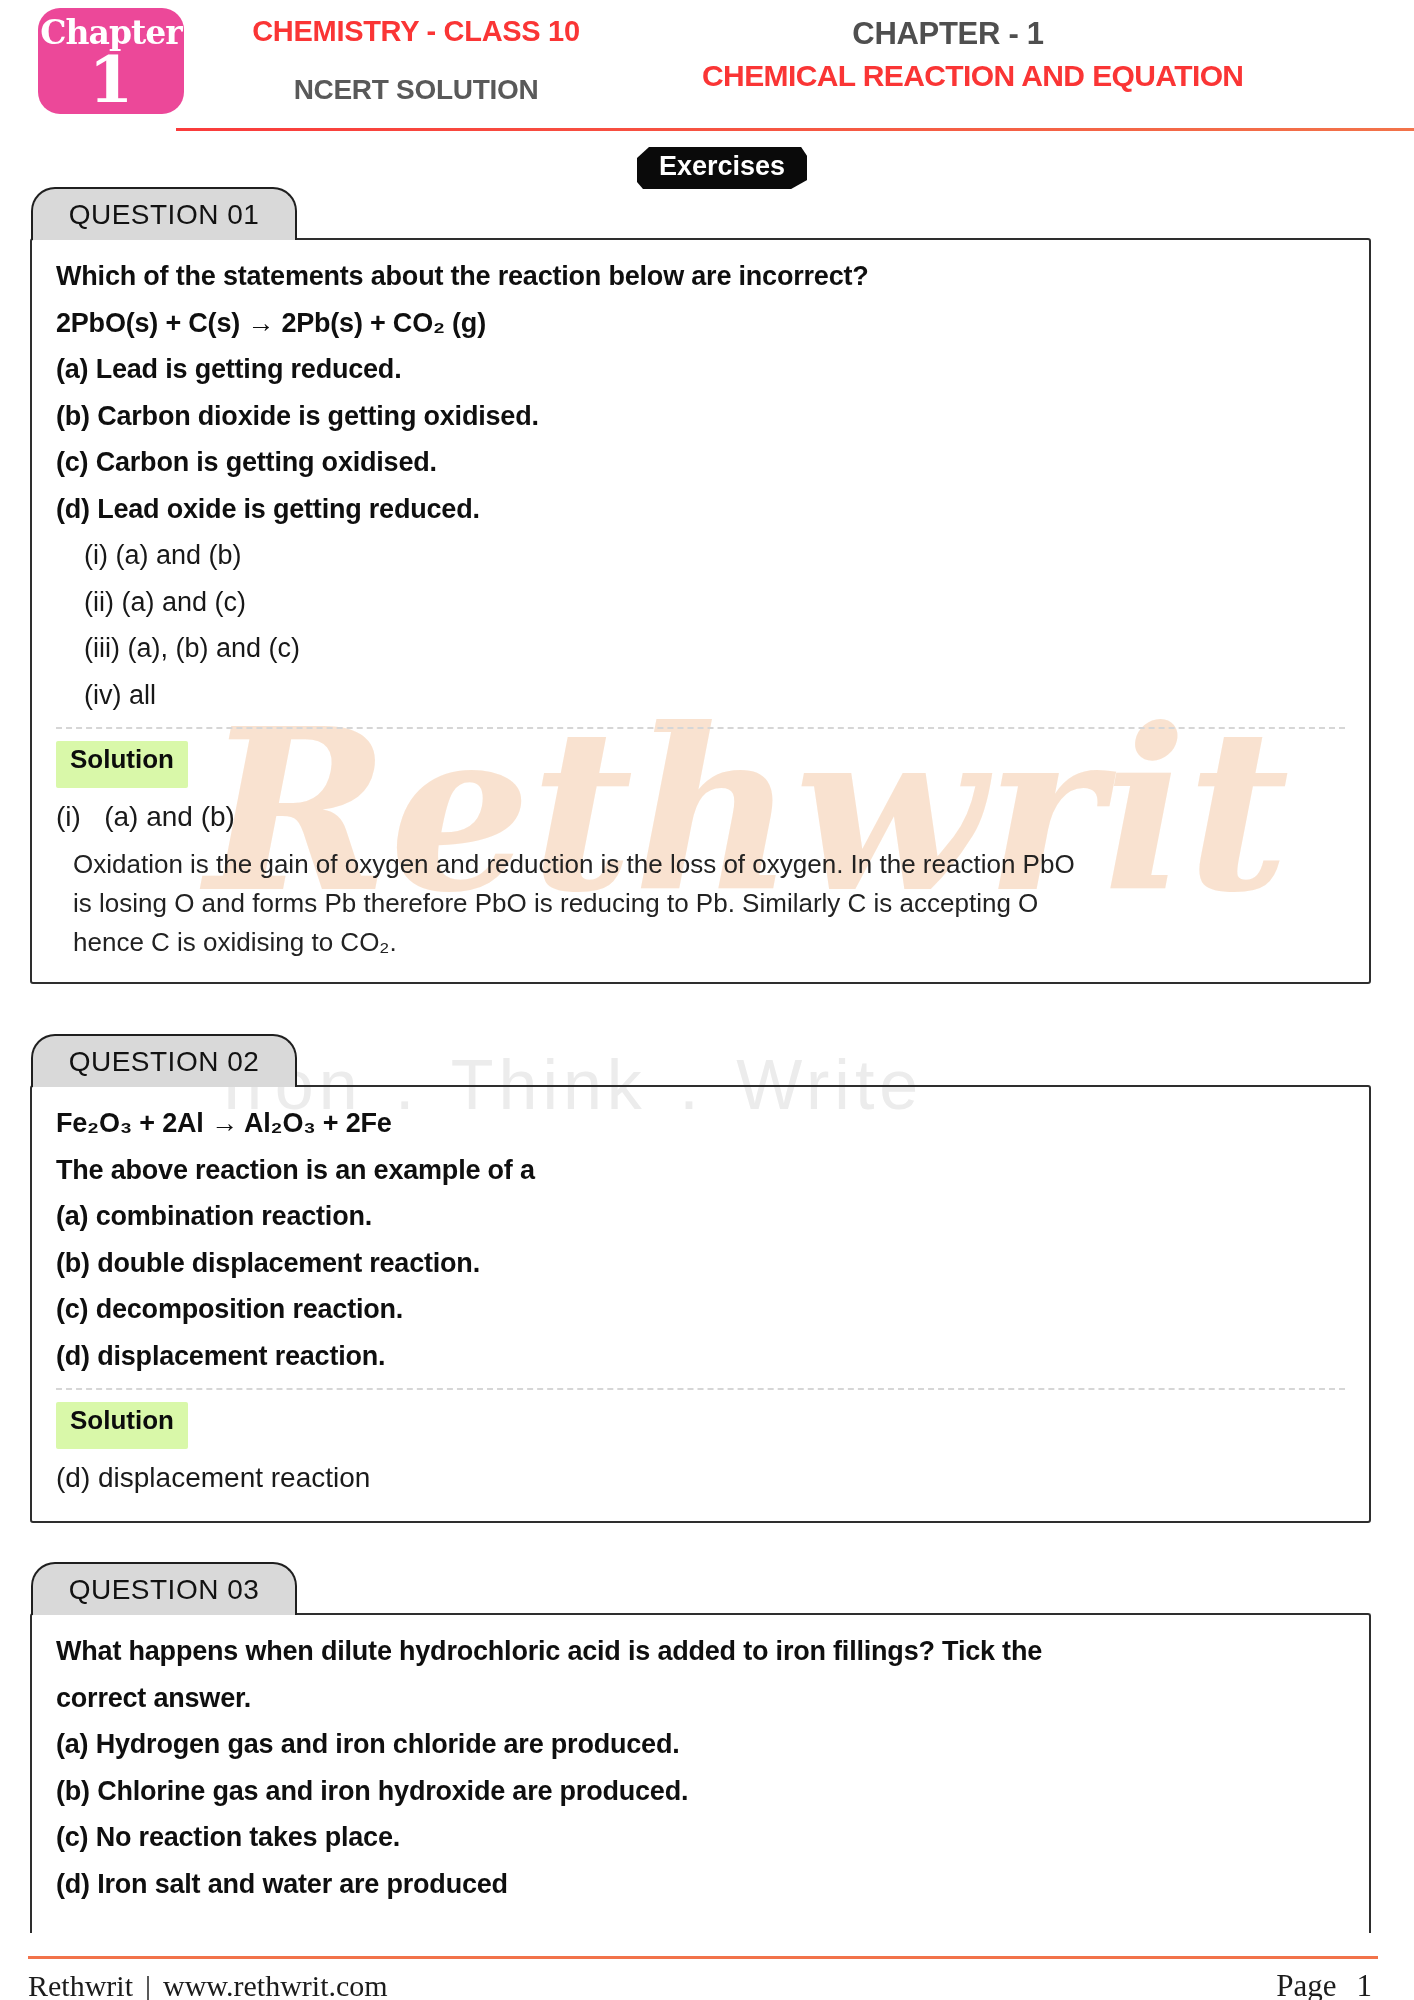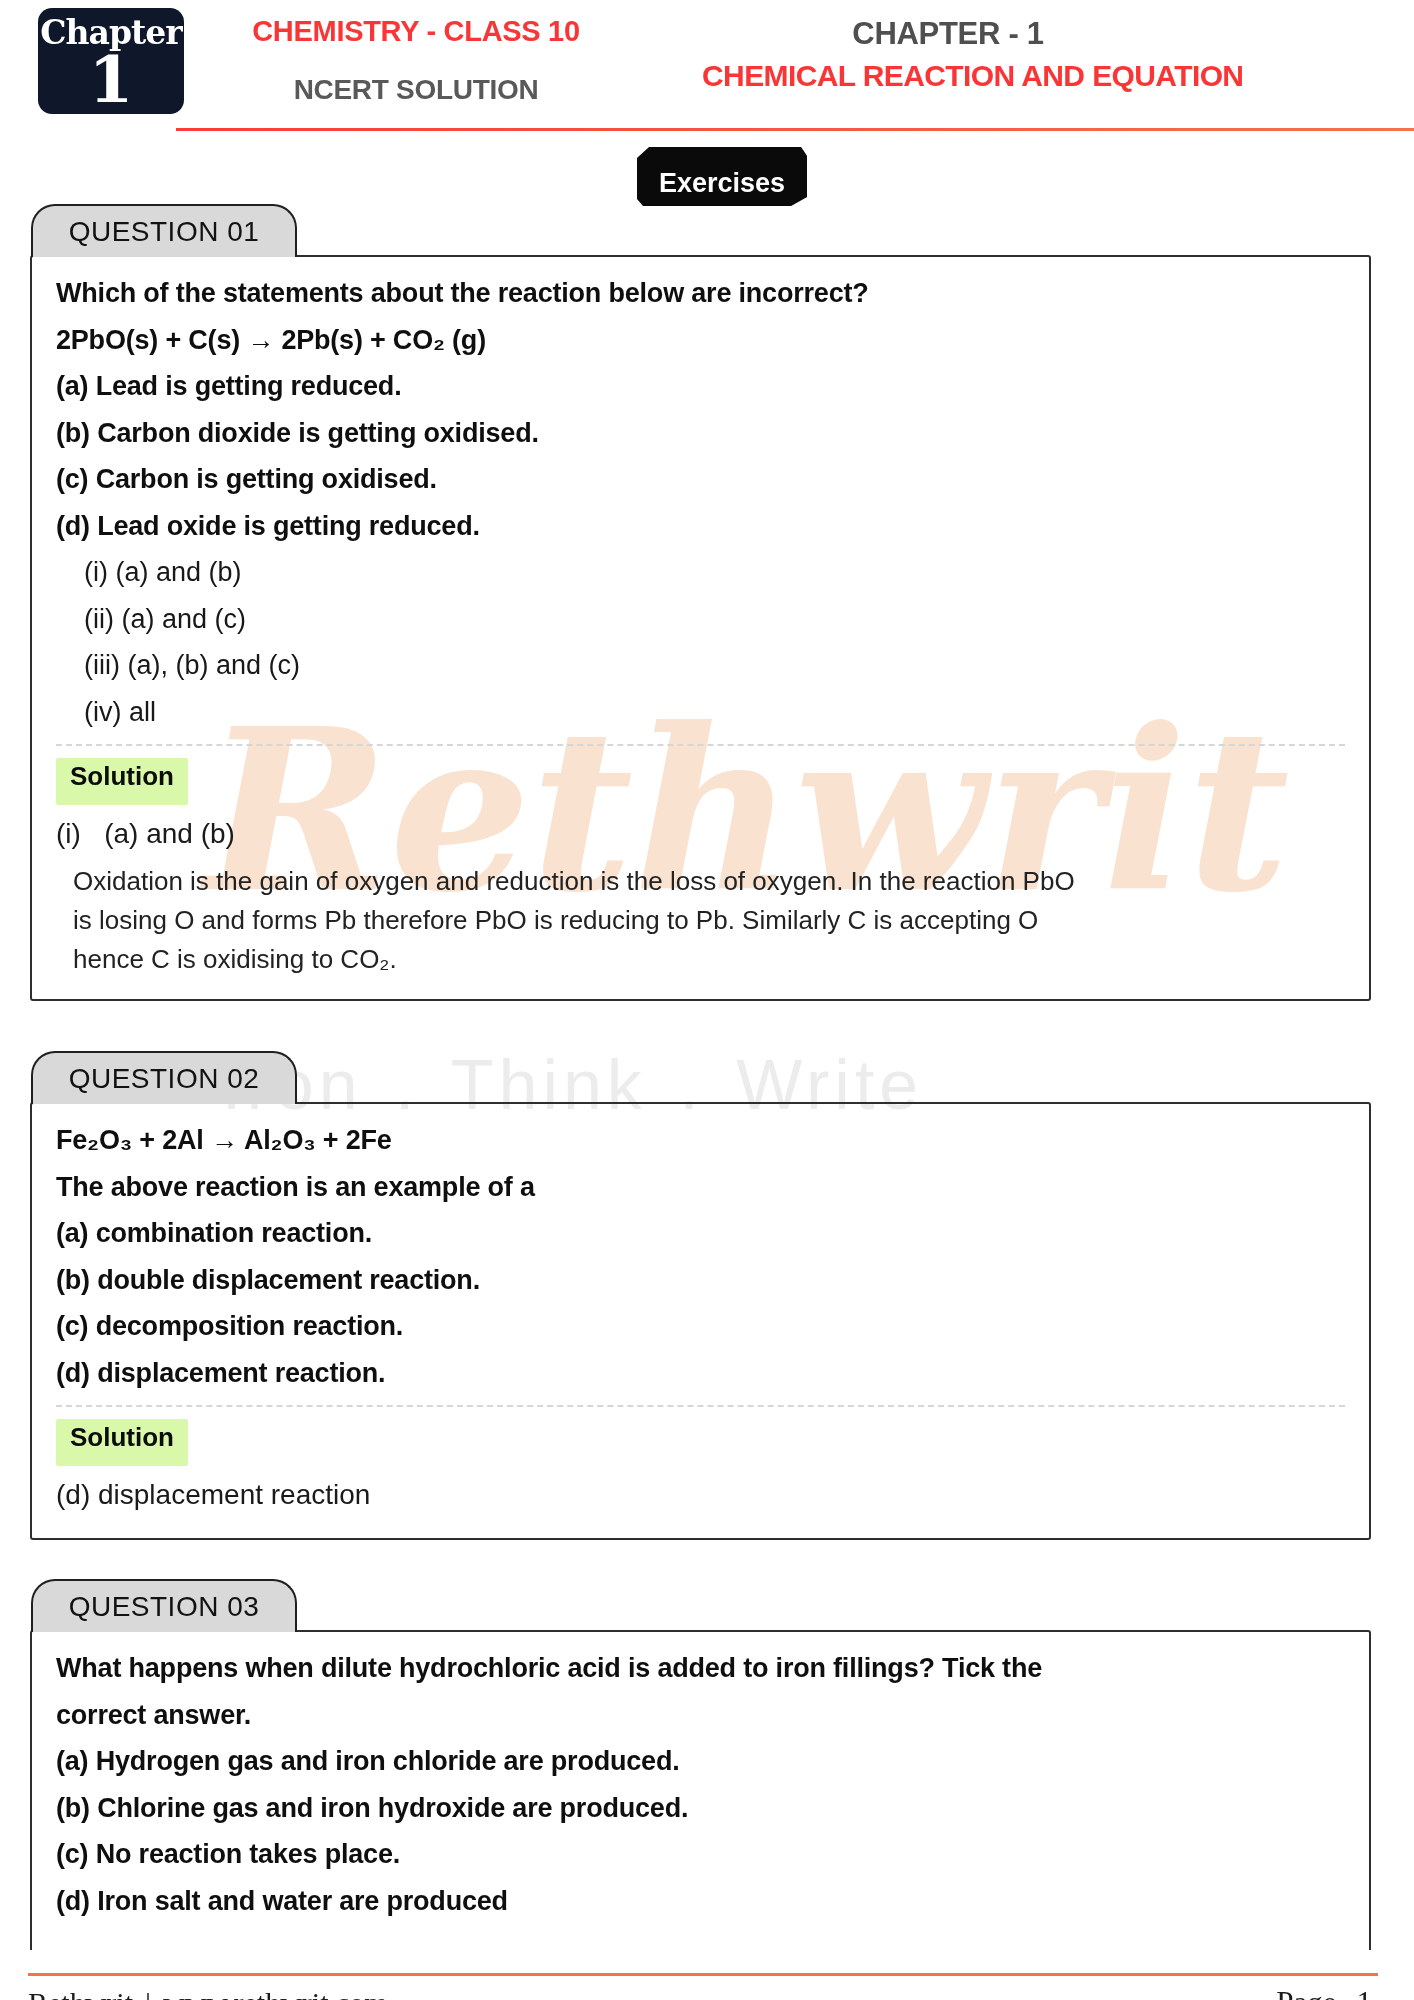--- a/index.html
+++ b/index.html
@@ -13,38 +13,38 @@
     font-size:222px;line-height:1;color:#f8dcc5;opacity:.8;white-space:nowrap;
   }
   .watermark-tagline{
     position:absolute;left:222px;top:1050px;z-index:0;
     font-size:70px;line-height:1;color:#ececec;letter-spacing:5px;word-spacing:8px;white-space:nowrap;
   }
 
   
   header{position:relative;height:131px;z-index:1;}
   .chapter-logo{
-    position:absolute;left:38px;top:8px;width:146px;height:106px;background:#0f172a;
-    border-radius:14px;color:#fff;text-align:center;font-family:"DejaVu Serif",serif;
+    position:absolute;left:38px;top:8px;width:146px;height:106px;background:#ec4899;
+    border-radius:22px;color:#fff;text-align:center;font-family:"DejaVu Serif",serif;
   }
   .chapter-logo-word{font-size:33px;font-weight:bold;margin-top:5px;letter-spacing:-1px;}
   .chapter-logo-number{font-size:64px;font-weight:bold;line-height:56px;}
   .header-center{position:absolute;left:246px;top:15px;width:340px;text-align:center;}
   .subject-title{color:#fa3535;font-size:29px;font-weight:bold;letter-spacing:-.3px;white-space:nowrap;}
   .doc-type{color:#595959;font-size:28px;font-weight:bold;margin-top:26px;letter-spacing:-.3px;white-space:nowrap;}
   .header-right{position:absolute;left:702px;top:16px;width:492px;text-align:center;}
   .chapter-label{color:#4f4f4f;font-size:31px;font-weight:bold;letter-spacing:-.3px;}
   .chapter-title{color:#fa3535;font-size:30px;font-weight:bold;margin-top:7px;letter-spacing:-.6px;white-space:nowrap;}
   .header-rule{position:absolute;left:176px;right:0;top:128px;height:3px;background:linear-gradient(90deg,#fa3b3b,#f2734a);}
 
   
   .exercises-badge{
     position:relative;z-index:1;width:fit-content;margin:16px 0 0 637px;
     background:#0a0a0a;color:#fff;font-weight:bold;font-size:27px;
-    padding:21px 22px 7px;
+    padding:4px 22px 7px;
     clip-path:polygon(12px 0,calc(100% - 6px) 0,100% 9px,100% calc(100% - 9px),calc(100% - 16px) 100%,6px 100%,0 calc(100% - 7px),0 11px);
   }
 
   
   main#questions{position:relative;z-index:1;margin:-4px 43px 0 30px;}
   .question + .question{margin-top:48px;}
   #questions .question:nth-of-type(3){margin-top:37px;}
   .q-tab{
     width:266px;height:53px;background:#d9d9d9;border:2px solid #1f1f1f;border-bottom:none;
     border-radius:24px 24px 0 0;display:flex;align-items:center;justify-content:center;

